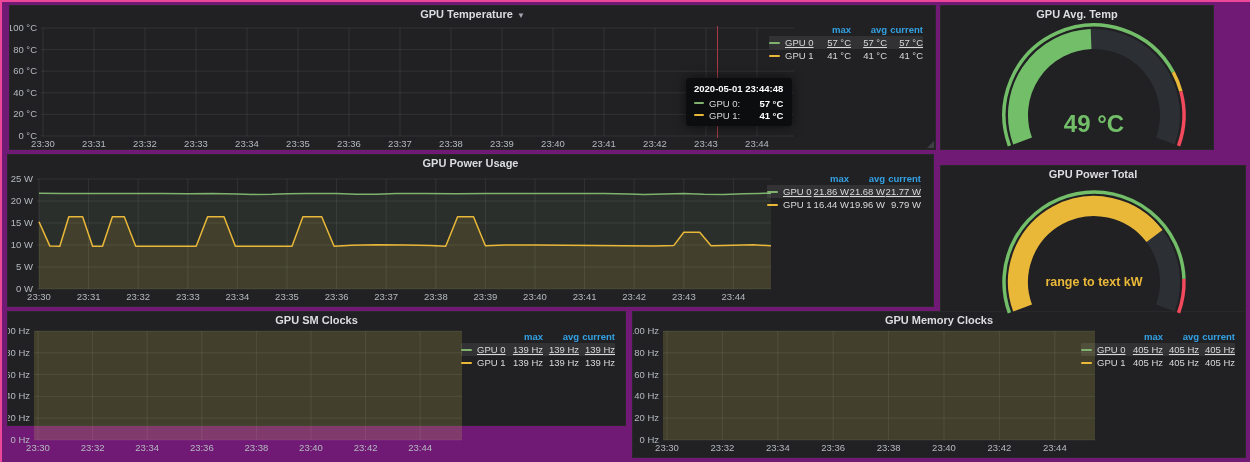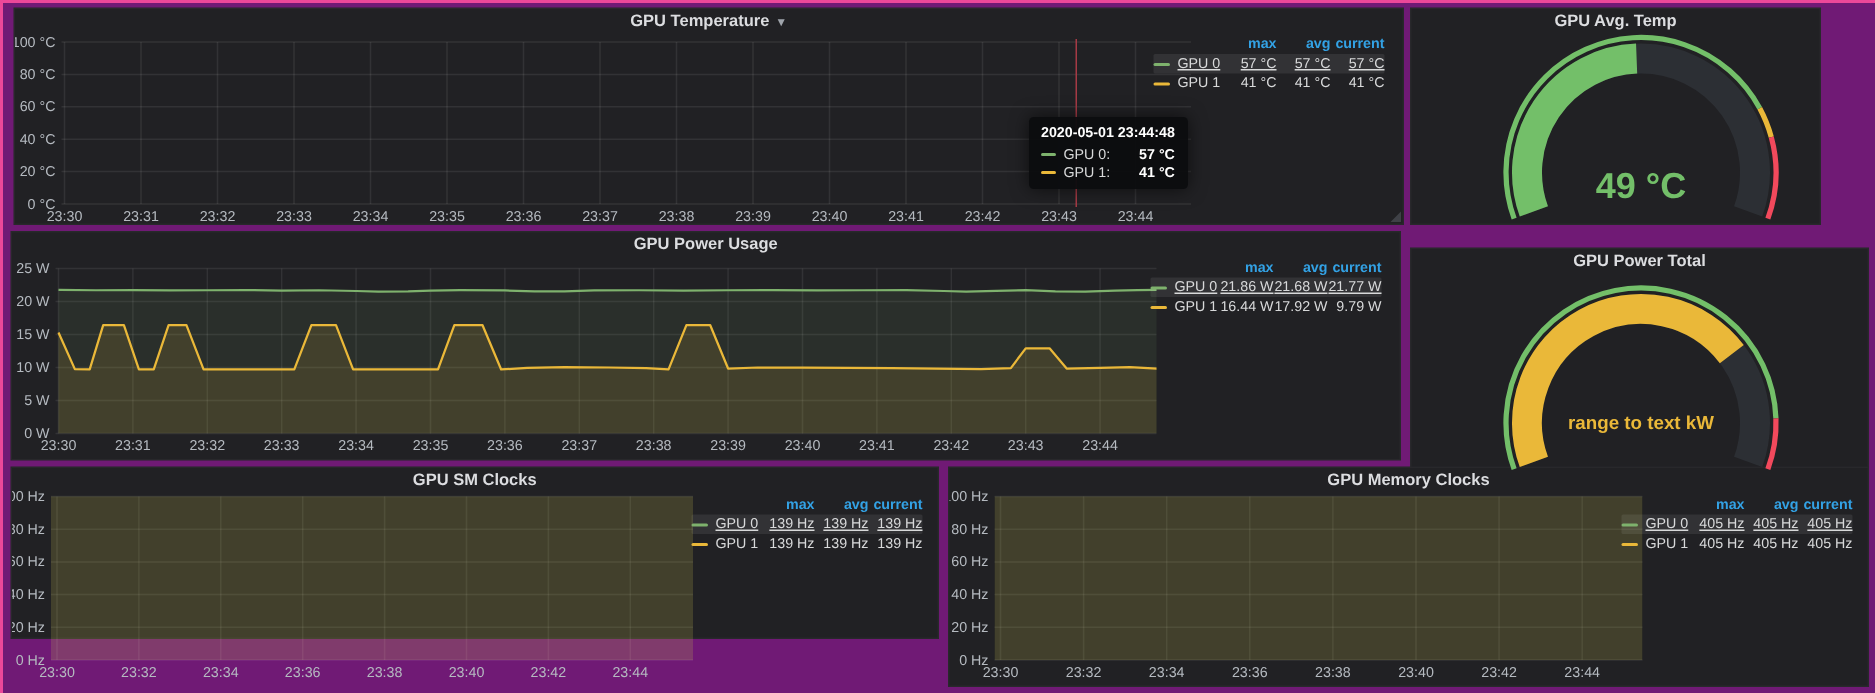--- a/index.html
+++ b/index.html
@@ -208,21 +208,21 @@
         </div>
         <div class="lrow hl">
           <span class="lname"><i class="lsw" style="background:#7eb26d"></i>GPU 0</span>
           <span class="lval">21.86 W</span>
           <span class="lval">21.68 W</span>
           <span class="lval">21.77 W</span>
         </div>
         <div class="lrow">
           <span class="lname"><i class="lsw" style="background:#eab839"></i>GPU 1</span>
           <span class="lval">16.44 W</span>
-          <span class="lval">17.92 W</span>
+          <span class="lval">19.96 W</span>
           <span class="lval">9.79 W</span>
         </div>
       </div>
   </div>
 
   <div class="panel" style="left:938px;top:152px;width:306px;height:153px;margin-top:11px;">
     <div class="ptitle">
       <span>GPU Power Total</span>
     </div>
     <svg class="chart" width="306" height="153" viewBox="0 0 306 153">

